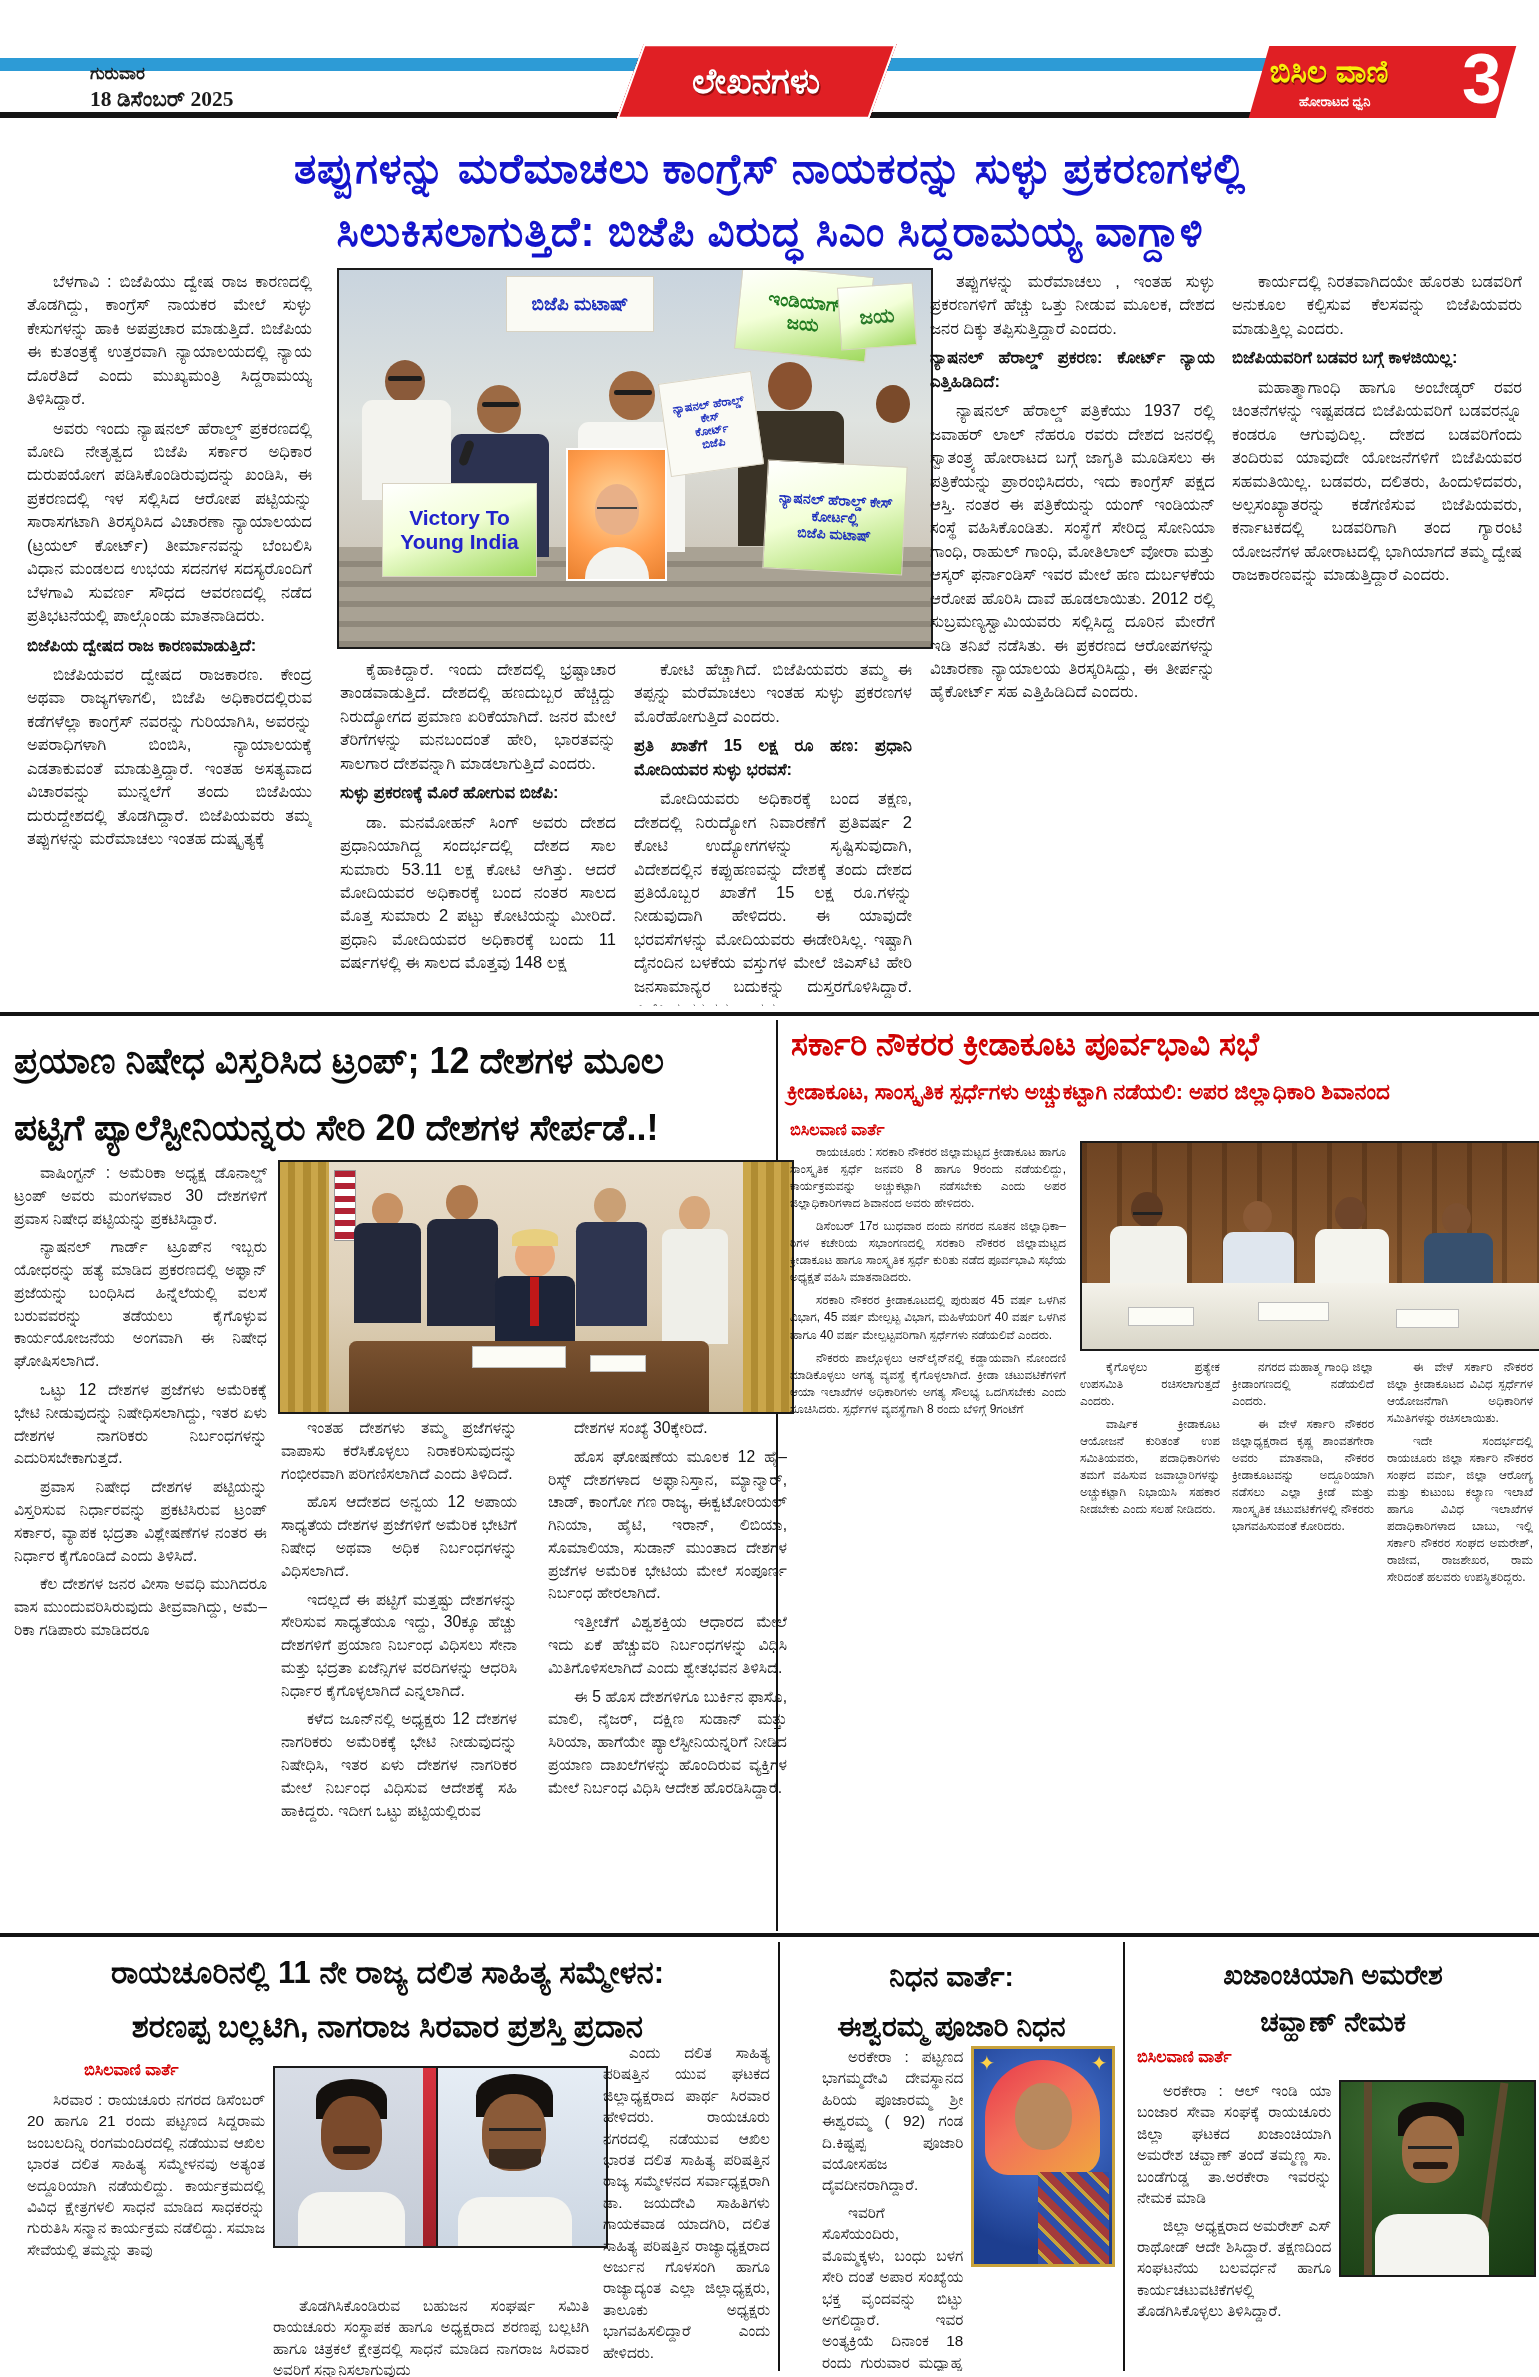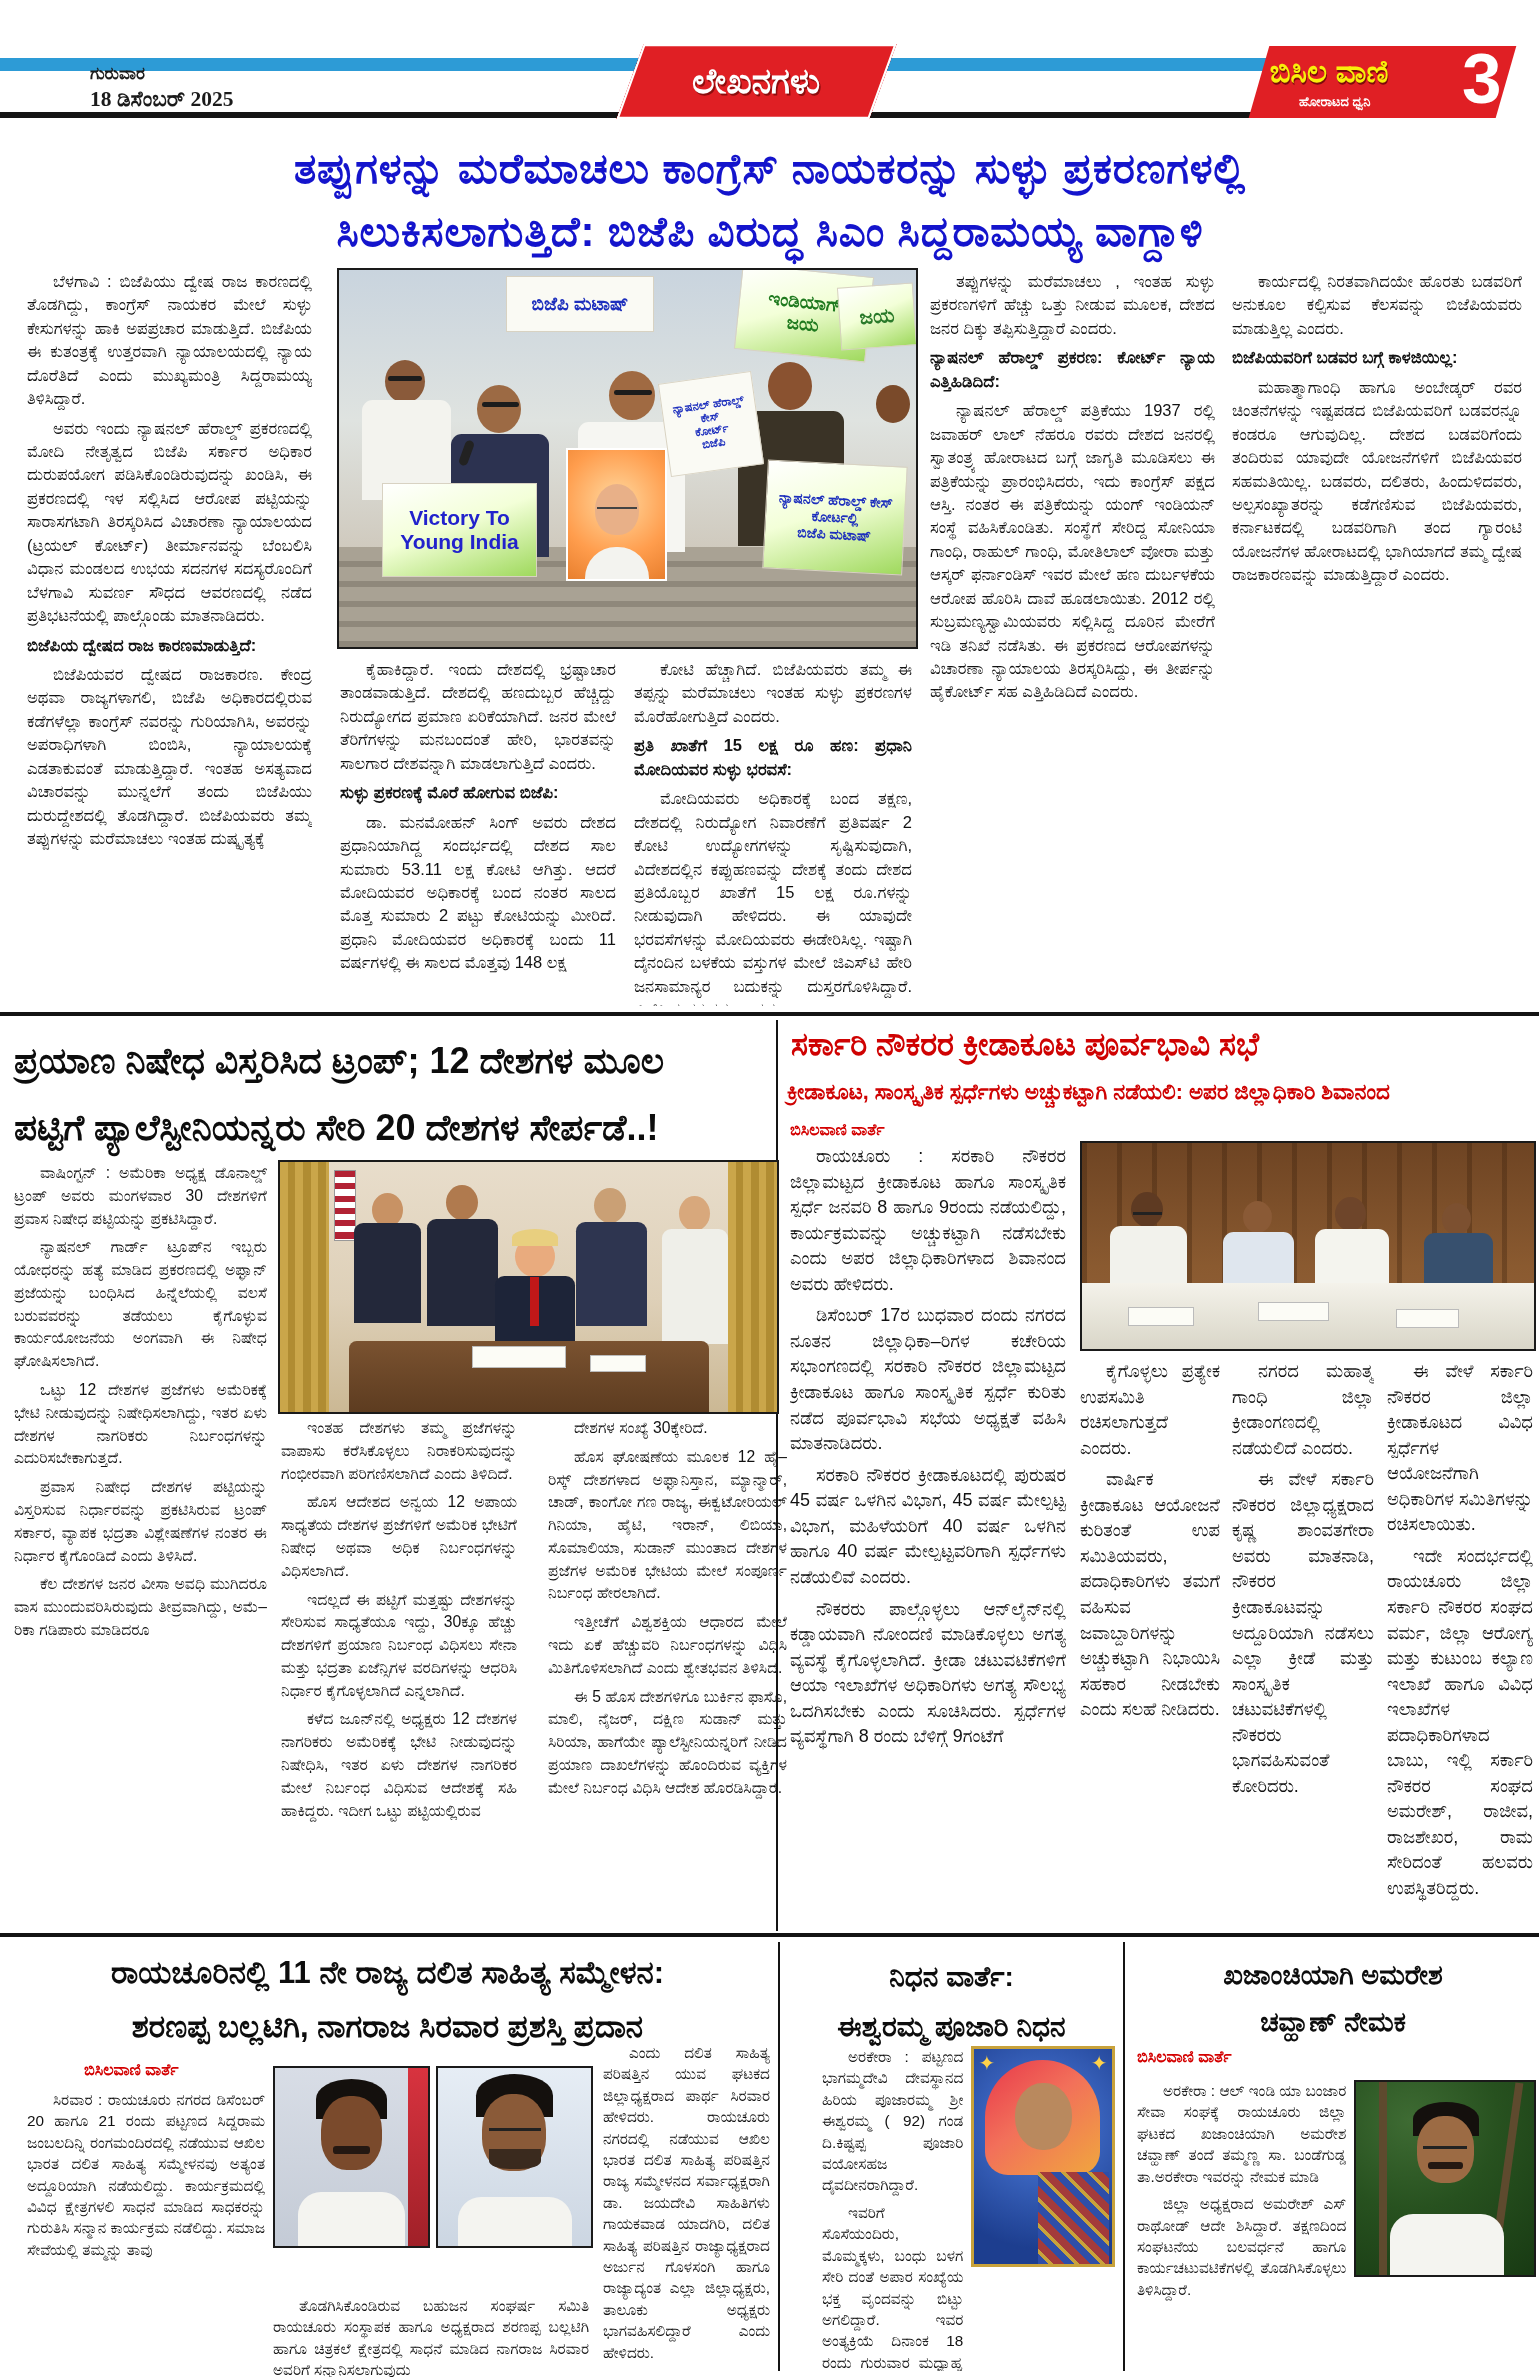--- a/index.html
+++ b/index.html
@@ -27,29 +27,29 @@
   .lead-headline{left:0;top:137px;width:1540px;text-align:center;color:#1414cc;font-weight:bold;
     font-size:42px;line-height:1.5;letter-spacing:0.8px;}
   .h-black{color:#0d0d0d;font-weight:bold;}
   .h-red{color:#cf0202;font-weight:bold;}
   
   .col{overflow:hidden;text-align:justify;}
   .col p{margin:0 0 6.1px 0;text-indent:26px;}
   .col p.sub{font-weight:bold;text-indent:0;}
   .lead-col{font-size:16.5px;line-height:1.42;}
   .t-col{font-size:15.7px;line-height:1.45;}
-  .s-col{font-size:18px;line-height:1.42;}
+  .s-col{font-size:12px;line-height:1.42;}
   .b-col{font-size:15.3px;line-height:1.40;}
   .byline{color:#d40000;font-weight:bold;font-size:16px;}
   
   .hrule{background:#141414;}
   .vrule{background:#141414;}
   
   .photo{overflow:hidden;position:absolute;}
-  .ph-border{border:2.3px solid #1a1a1a;}
+  .ph-border{border:2.3px solid #1a1a1a;padding-left:15px;}
   
   .protest{background:linear-gradient(180deg,#c9d4de 0%,#dfe3e0 40%,#cfc9bd 75%,#b9b2a5 100%);}
   .steps{position:absolute;left:0;bottom:0;width:100%;height:100px;
     background:repeating-linear-gradient(180deg,#a9a294 0 14px,#8f887b 14px 20px);}
   .sign{position:absolute;display:flex;flex-direction:column;align-items:center;justify-content:center;
     text-align:center;font-weight:bold;border:1.5px solid #d8d2c2;}
   .sign-grad{background:linear-gradient(160deg,#ffffff 0%,#f3ffd8 45%,#9fd95d 100%);}
   .sign-white{background:#fafaf4;}
   .person-head{position:absolute;border-radius:50%;}
   .person-body{position:absolute;border-radius:10.7px 10.7px 0 0;}

